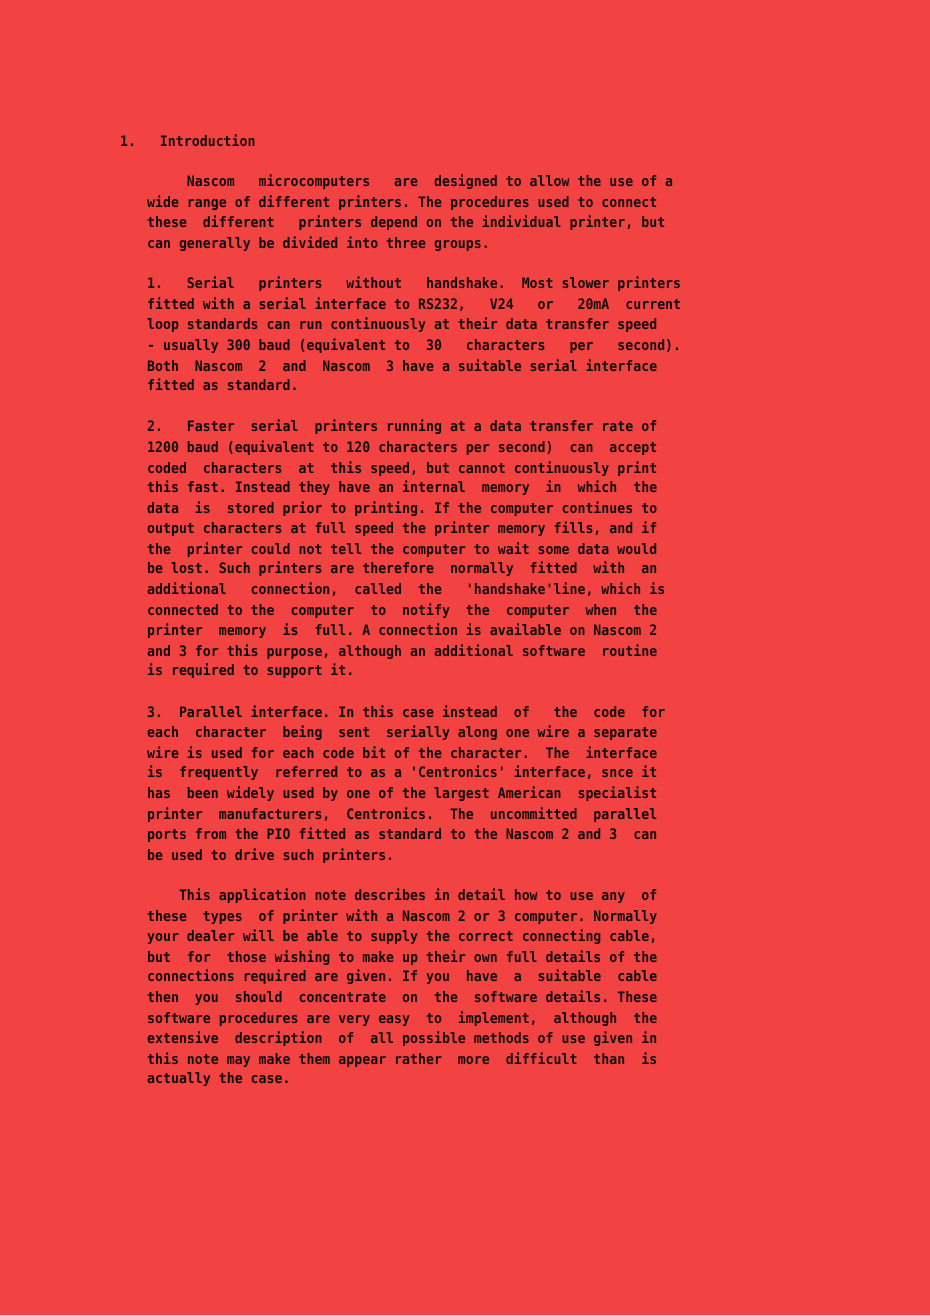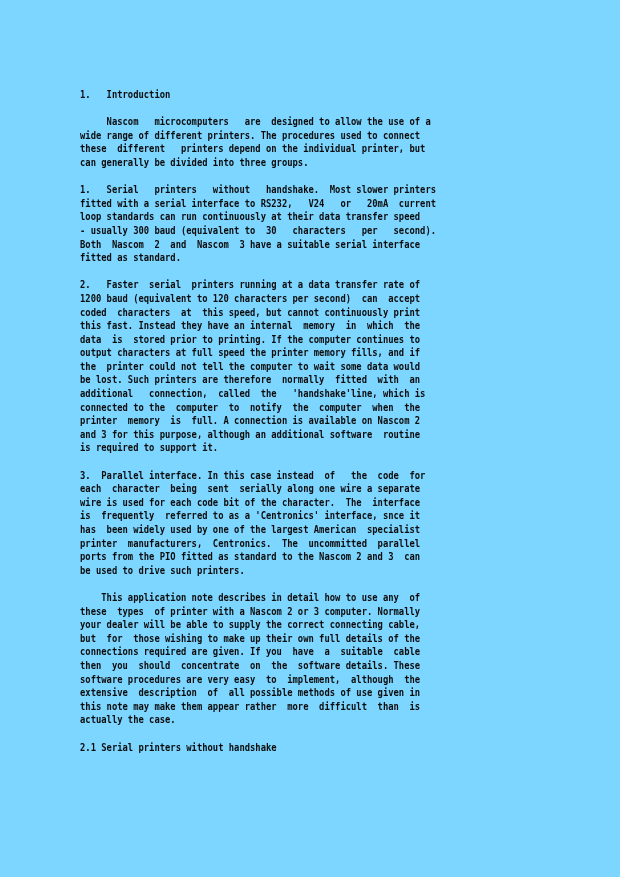--- a/index.html
+++ b/index.html
@@ -35,20 +35,21 @@
   }
 
   .block {
     margin: 0;
     padding: 0;
   }
 
   
   .block + .block {
     margin-top: 13.6px;
+    margin-left: 18px;
   }
 
   .line {
     display: block;
     white-space: pre;
     font-size: 9.6px;
     line-height: 13.6px;
     letter-spacing: 0px;
     font-weight: bold;
     color: #101010;
@@ -61,21 +62,21 @@
   }
 
   
   #page {
     filter: contrast(1.04);
   }
 </style>
 </head>
 <body>
 
-<div id="page" style="background: #7dd3fc;">
+<div id="page" style="background: #ef4444;">
   <div id="text-column">
       <div class="block heading">
         <span class="line" style="color: rgb(16, 16, 16);">1.   Introduction</span>
       </div>
       <div class="block">
         <span class="line" style="color: rgb(16, 16, 16);">     Nascom   microcomputers   are  designed to allow the use of a</span>
         <span class="line" style="color: rgb(16, 16, 16);">wide range of different printers. The procedures used to connect</span>
         <span class="line" style="color: rgb(16, 16, 16);">these  different   printers depend on the individual printer, but</span>
         <span class="line" style="color: rgb(16, 16, 16);">can generally be divided into three groups.</span>
       </div>
@@ -117,17 +118,14 @@
         <span class="line" style="color: rgb(16, 16, 16);">these  types  of printer with a Nascom 2 or 3 computer. Normally</span>
         <span class="line" style="color: rgb(16, 16, 16);">your dealer will be able to supply the correct connecting cable,</span>
         <span class="line" style="color: rgb(16, 16, 16);">but  for  those wishing to make up their own full details of the</span>
         <span class="line" style="color: rgb(16, 16, 16);">connections required are given. If you  have  a  suitable  cable</span>
         <span class="line" style="color: rgb(16, 16, 16);">then  you  should  concentrate  on  the  software details. These</span>
         <span class="line" style="color: rgb(16, 16, 16);">software procedures are very easy  to  implement,  although  the</span>
         <span class="line" style="color: rgb(16, 16, 16);">extensive  description  of  all possible methods of use given in</span>
         <span class="line" style="color: rgb(16, 16, 16);">this note may make them appear rather  more  difficult  than  is</span>
         <span class="line" style="color: rgb(16, 16, 16);">actually the case.</span>
       </div>
-      <div class="block heading">
-        <span class="line" style="color: rgb(16, 16, 16);">2.1 Serial printers without handshake</span>
-      </div>
     </div>
 </div>
 
 </body></html>

